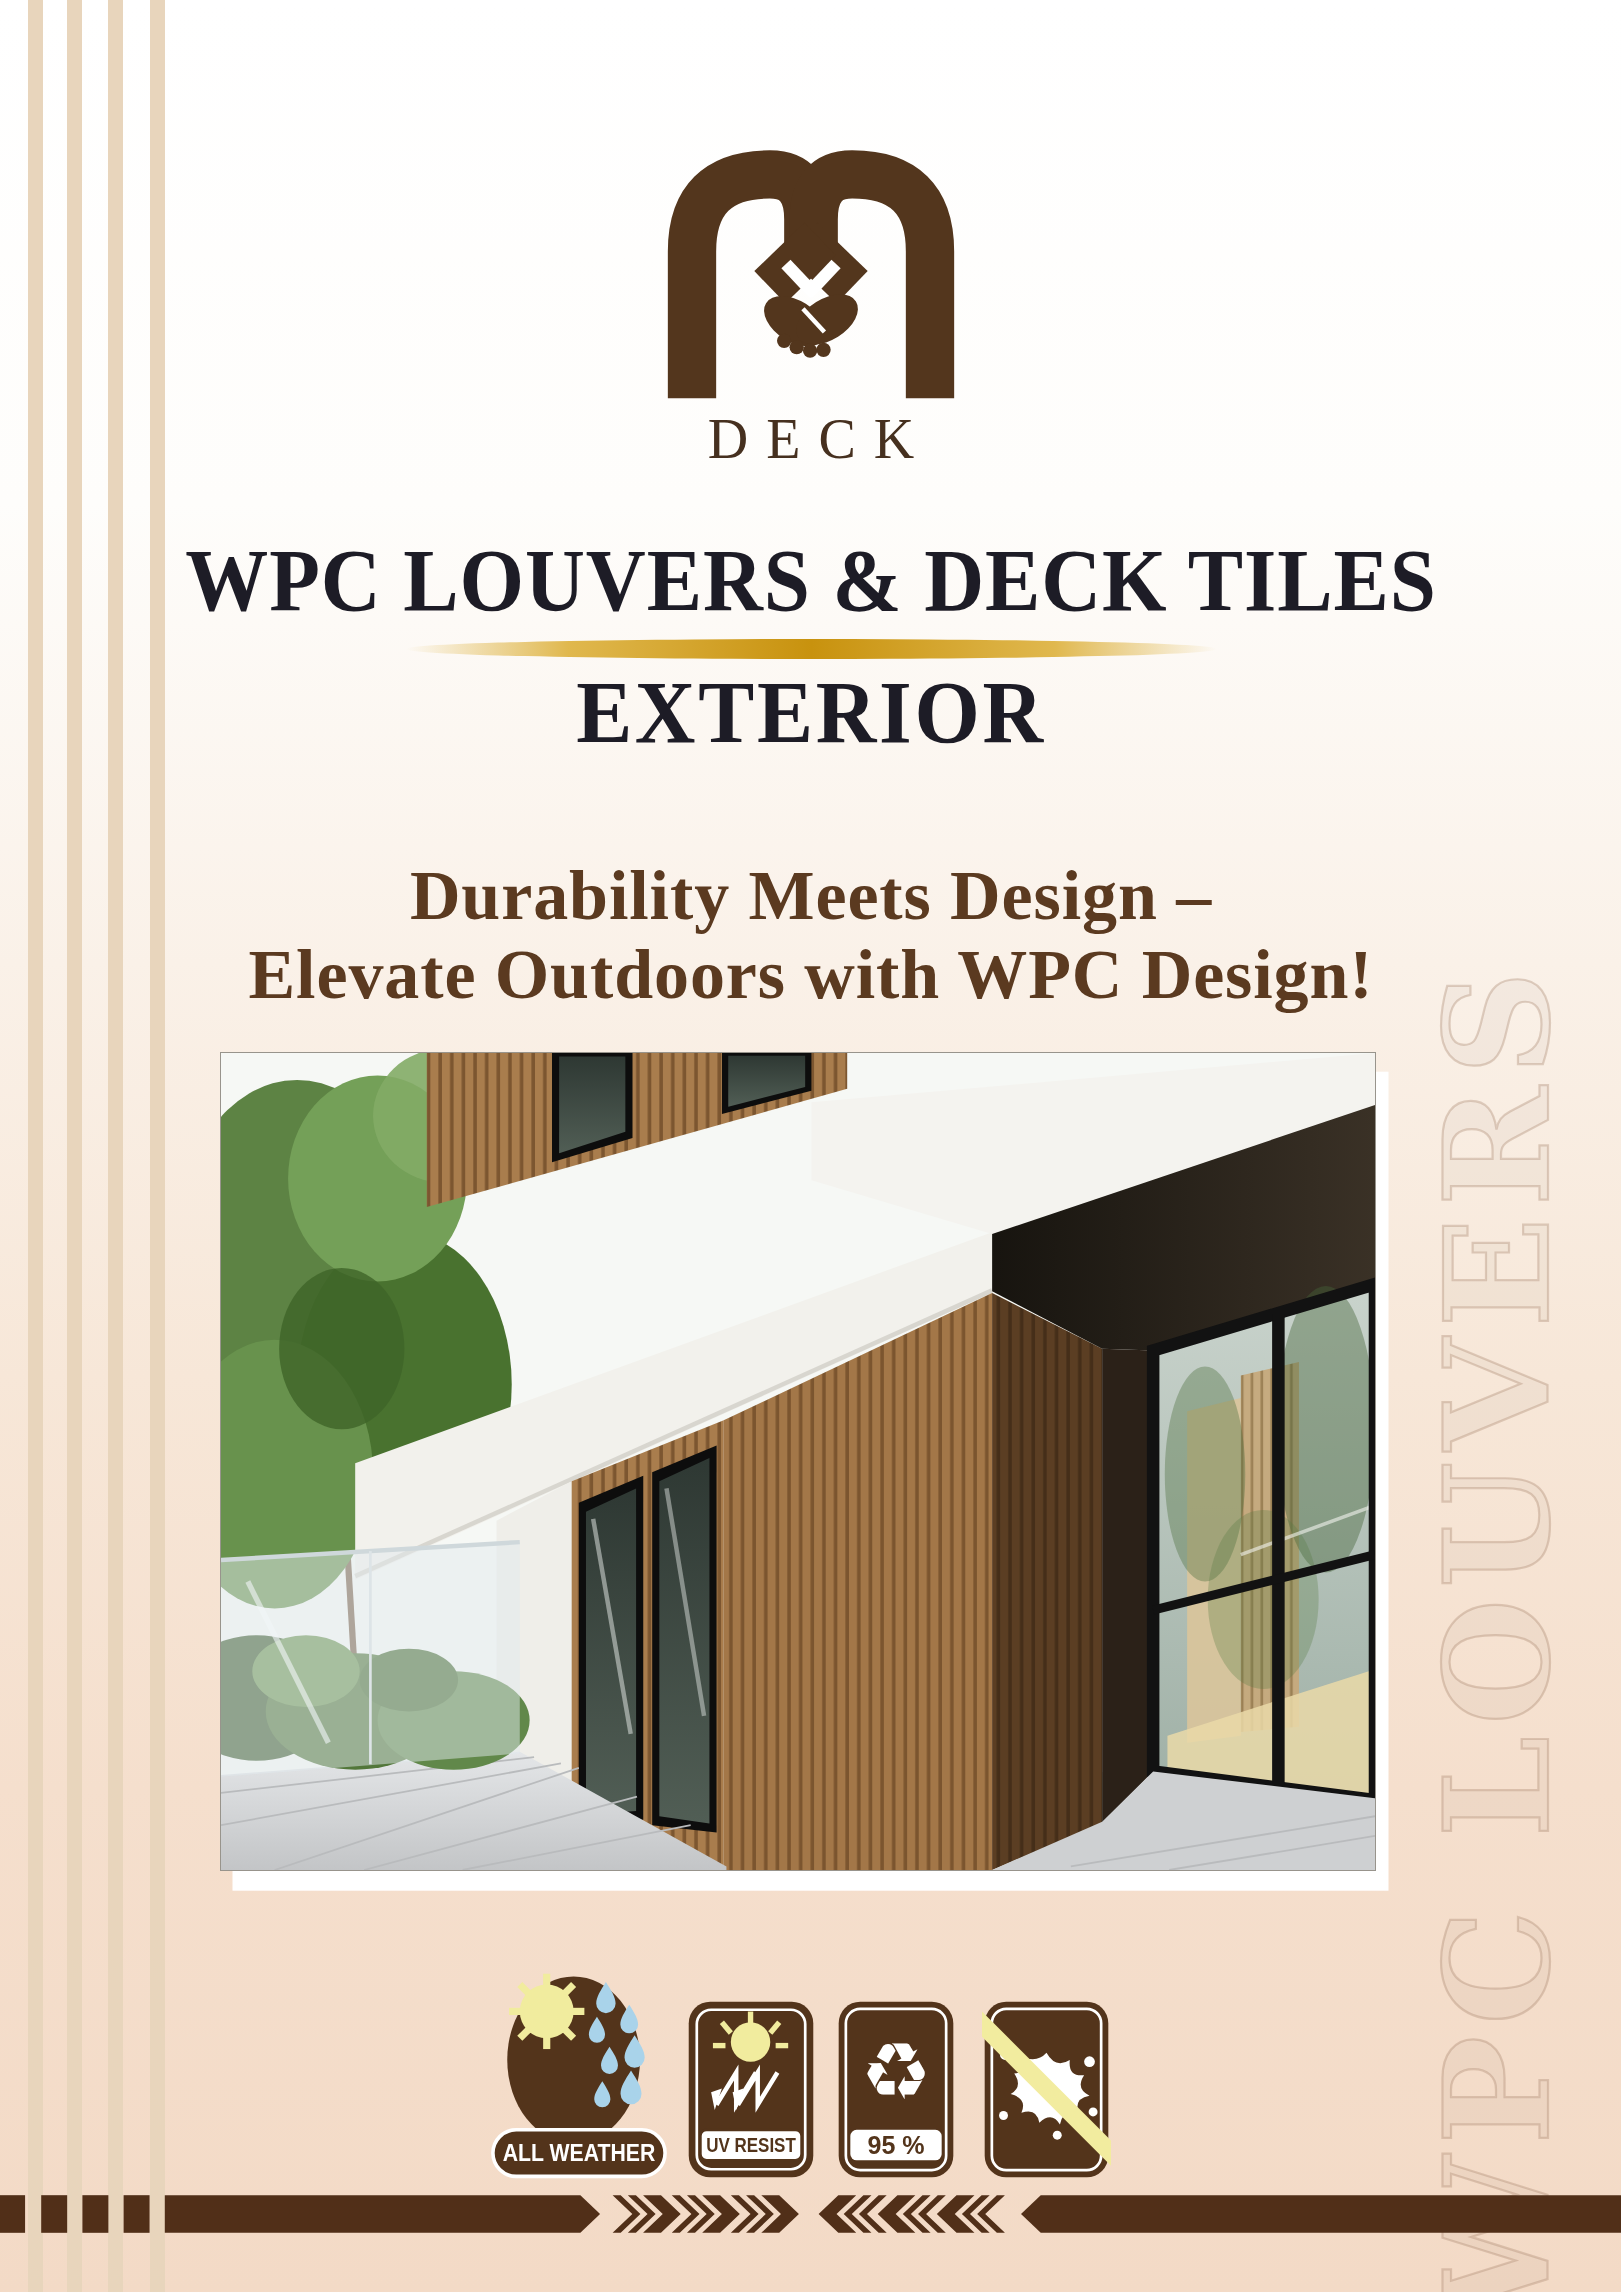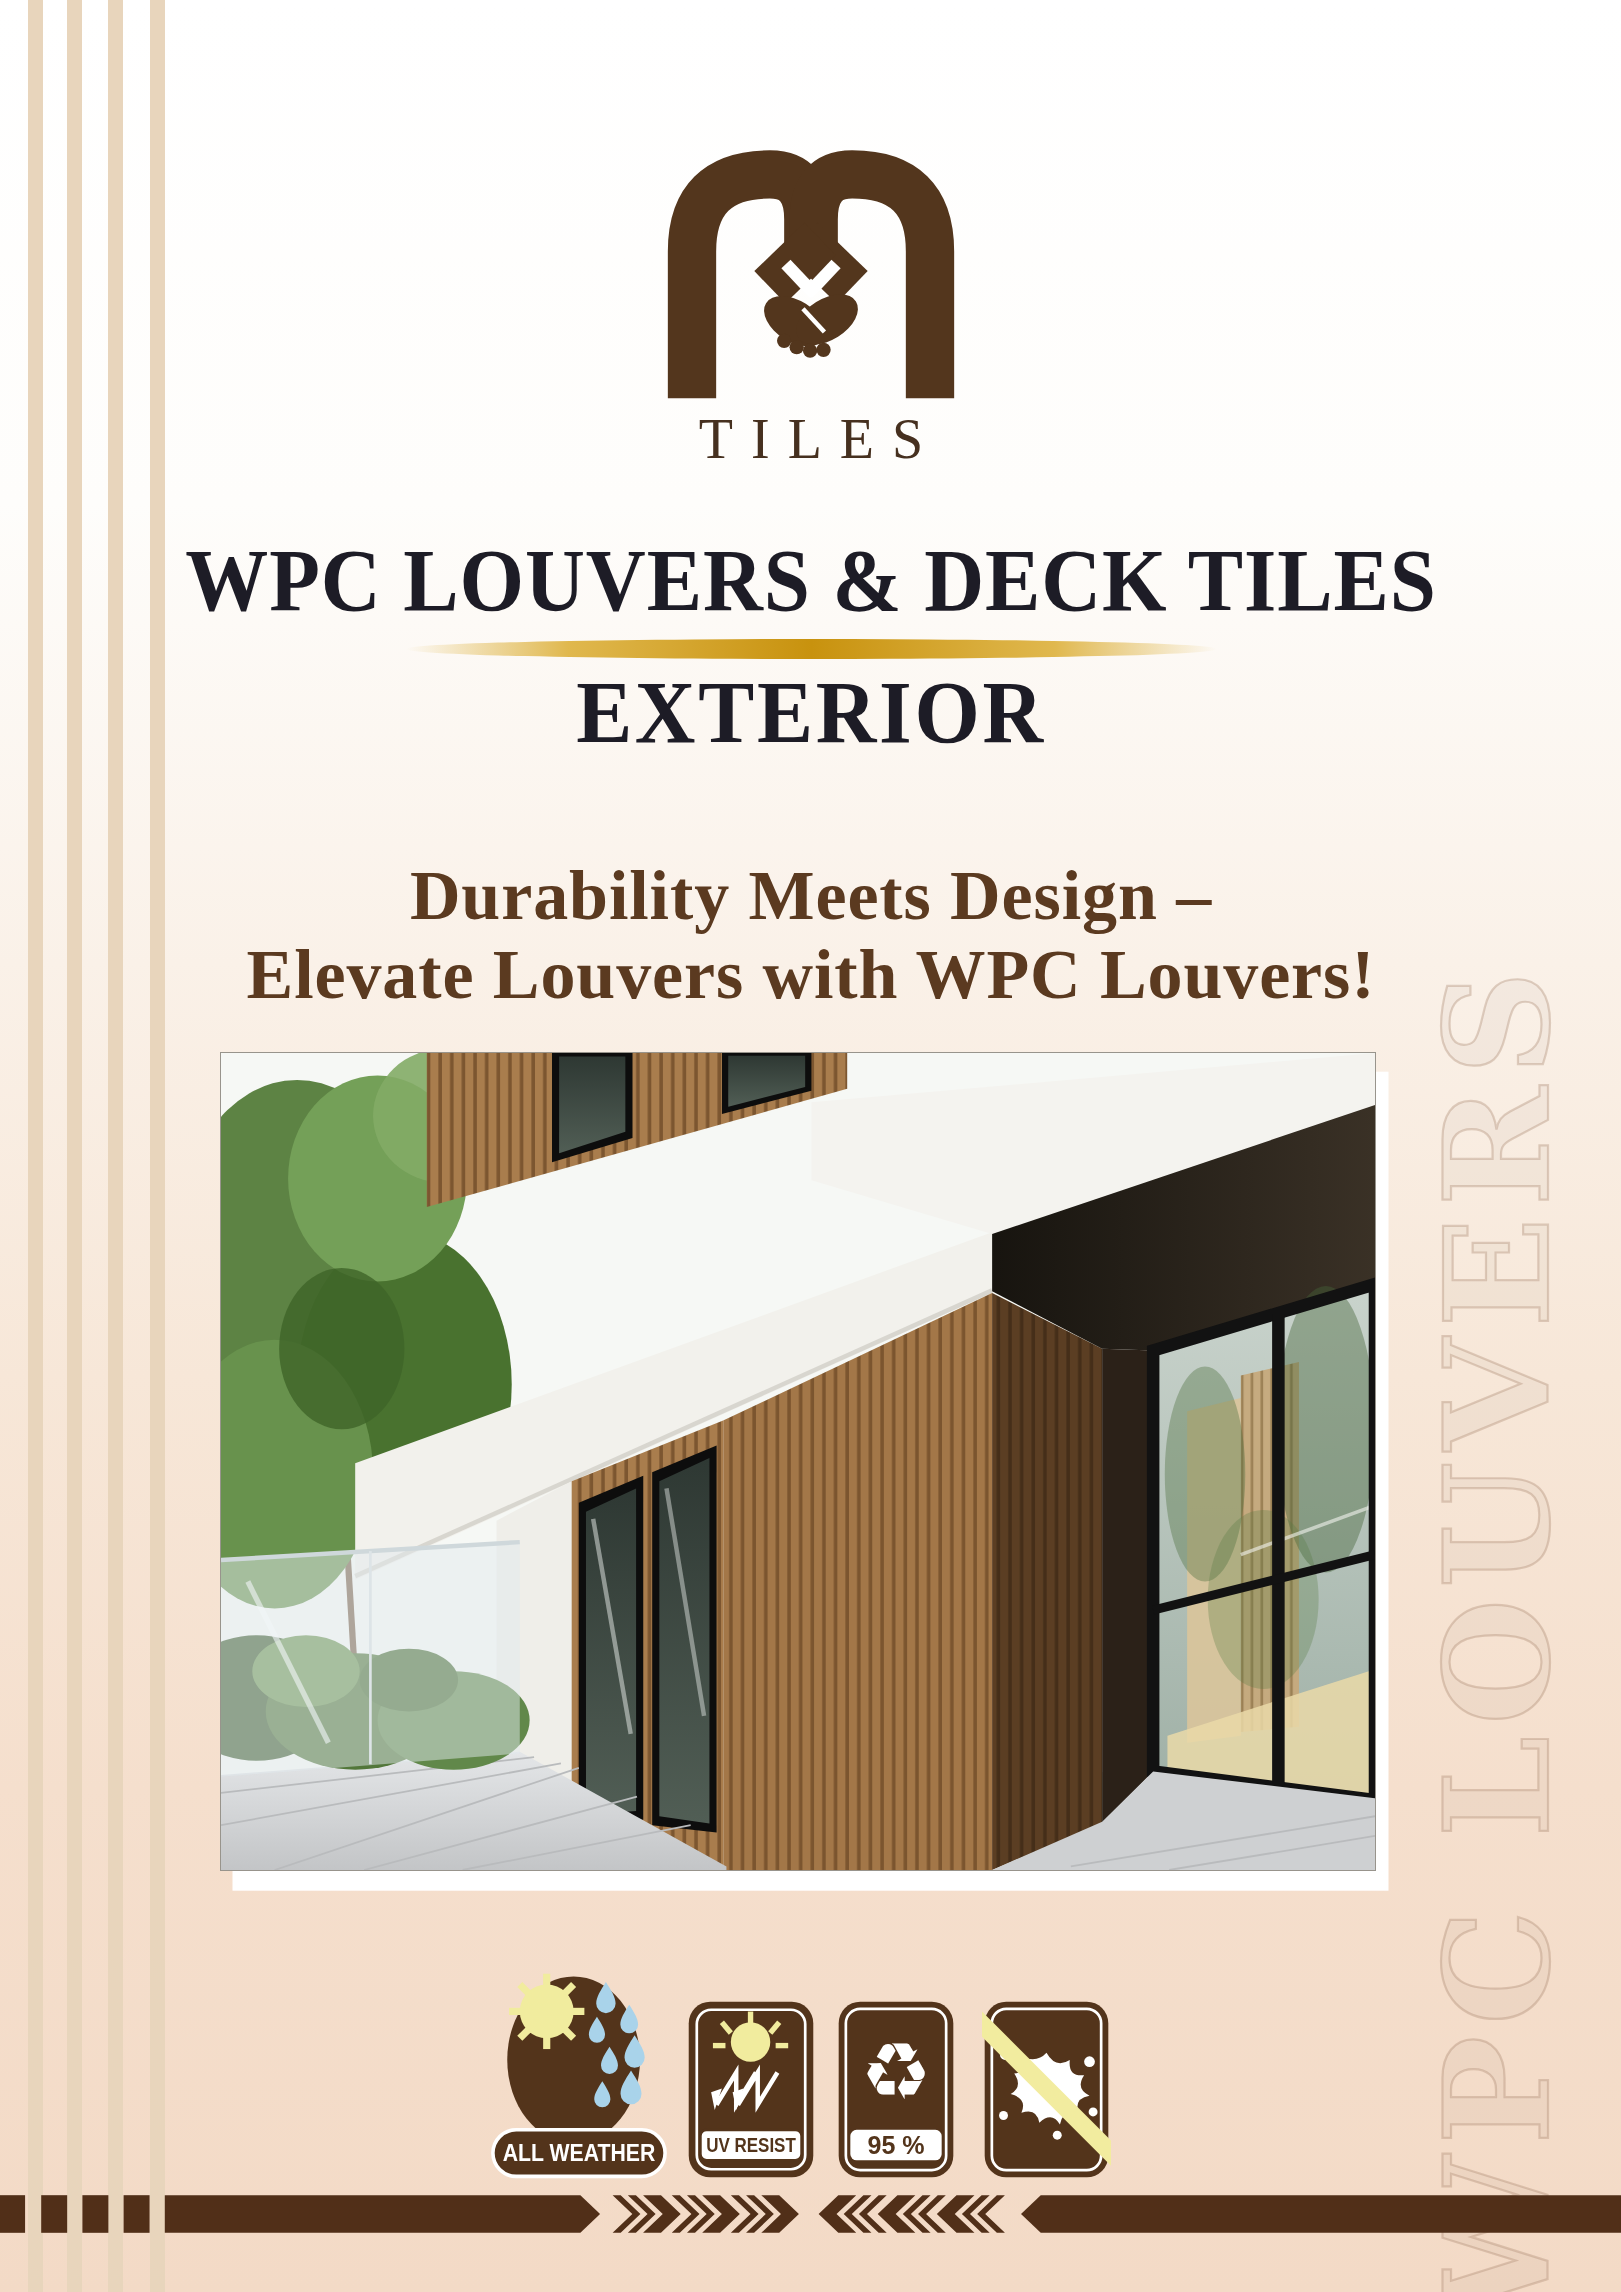--- a/index.html
+++ b/index.html
@@ -79,29 +79,29 @@
       <g fill="#53361d">
         <ellipse cx="172" cy="210" rx="38" ry="23" transform="rotate(32 172 210)"></ellipse>
         <ellipse cx="208" cy="208" rx="38" ry="23" transform="rotate(-32 208 208)"></ellipse>
         <circle cx="160" cy="232" r="8"></circle>
           <circle cx="174" cy="239" r="8"></circle>
         <circle cx="189" cy="243" r="8"></circle>
           <circle cx="204" cy="242" r="8"></circle>
       </g>
       <line x1="181" y1="196" x2="205" y2="222" stroke="#ffffff" stroke-width="5"></line>
     </svg>
-    <span class="logo-text">TILES</span>
+    <span class="logo-text">DECK</span>
   </div>
 
   <div class="title">WPC LOUVERS &amp; DECK TILES</div>
   <div class="gold-divider"></div>
   <div class="subtitle">EXTERIOR</div>
   <div class="tagline">
     <div>Durability Meets Design –</div>
-    <div>Elevate Louvers with WPC Louvers!</div>
+    <div>Elevate Outdoors with WPC Design!</div>
   </div>
 
   <div class="hero">
     <svg viewBox="0 0 1290 912" preserveAspectRatio="none">
       <defs>
         <pattern id="slatsLit" width="13" height="13" patternUnits="userSpaceOnUse">
           <rect width="13" height="13" fill="#a97d4d"></rect>
             <rect x="9" width="4" height="13" fill="#7c5630"></rect>
         </pattern>
         <pattern id="slatsDark" width="13" height="13" patternUnits="userSpaceOnUse">

